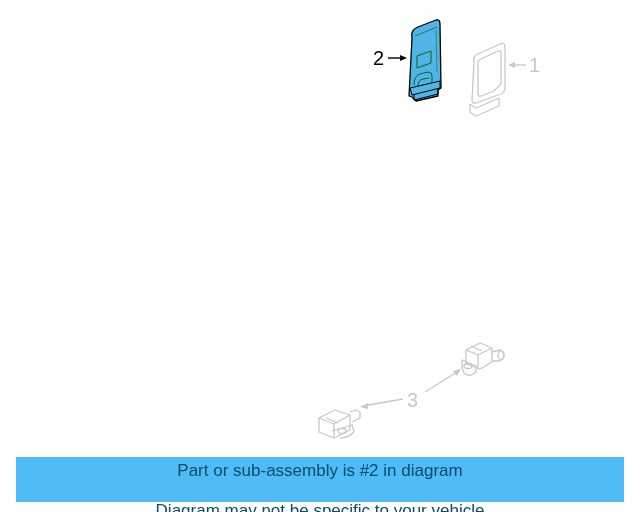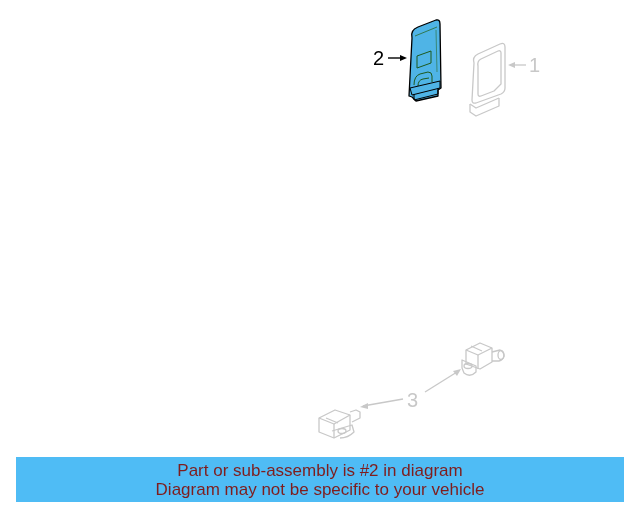--- a/index.html
+++ b/index.html
@@ -14,22 +14,22 @@
       font-family: "Liberation Sans", sans-serif;
     }
     .callout.active { color: #000000; }
     .callout.ghost { color: #c8c8c8; }
     .banner {
       position: absolute; left: 16px; top: 457px; width: 608px; height: 45px;
       background: #4fbcf5;
       display: flex; flex-direction: column; align-items: center; justify-content: center;
     }
     .banner span {
-      display: block; font-size: 17px; line-height: 19px; color: #7f1d1d;
-      font-family: "Liberation Sans", sans-serif; text-align: center;
+      display: block; font-size: 17px; line-height: 19px; color: #0c4a6e;
+      font-family: "Liberation Sans", sans-serif; text-align: center; margin-top: 21px;
     }
   </style>
 </head>
 <body>
 
 <svg class="diagram" viewBox="0 0 640 512" xmlns="http://www.w3.org/2000/svg">
 
   <g>
     <path d="M412,38 Q410,30 418,27 L436,20 Q440,19 440,24 L441,88 L438,90 L438,96 L416,101 L412,97 L409,96 Z" fill="#4fb4e6" stroke="#000" stroke-width="1.3" stroke-linejoin="round"></path>
     <path d="M415,36 L437,27" stroke="#2a6a2a" stroke-width="0.8" fill="none"></path>

